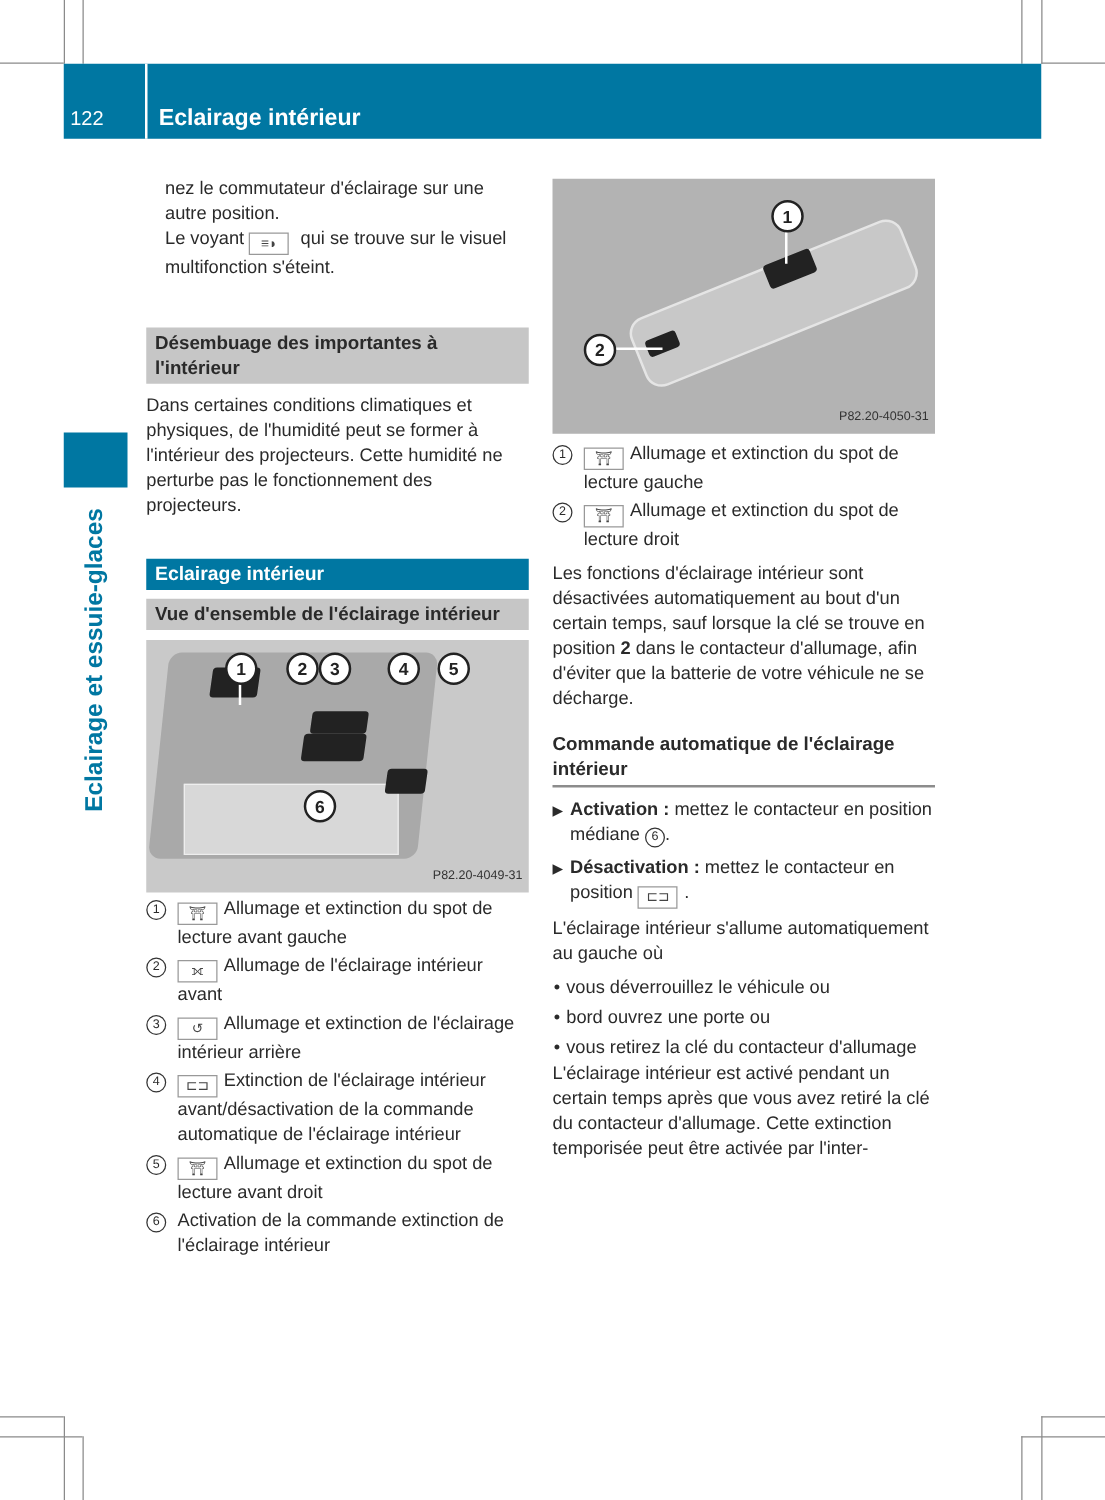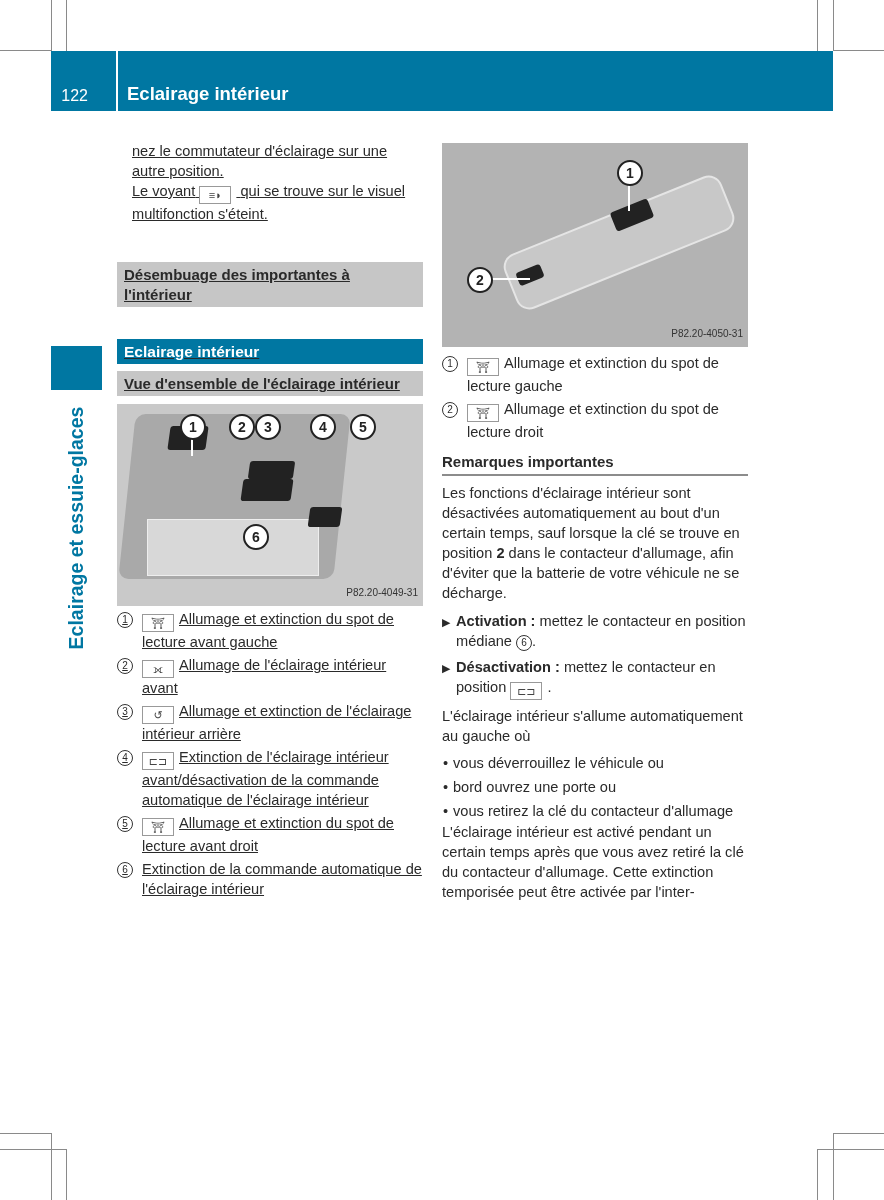--- a/index.html
+++ b/index.html
@@ -7,33 +7,33 @@
     width: 884px; height: 1200px; position: relative; overflow: hidden;
     background: #ffffff; color: #2a2a2a;
     font-family: "Liberation Sans", "DejaVu Sans", sans-serif;
   }
   .crop { position: absolute; background: #8a8a8a; }
   .header-bar {
     position: absolute; left: 51px; top: 51px; width: 782px; height: 60px;
     background: #0077a2; color: #fff;
   }
   .header-bar .pgnum {
-    position: absolute; left: 0; width: 45px; bottom: 6px; text-align: right;
+    position: absolute; left: 0; width: 45px; bottom: 6px; text-align: center;
     font-size: 16px; padding-right: 0; box-sizing: border-box; padding-right: 8px;
   }
   .header-bar .divider { position: absolute; left: 65px; top: 0; bottom: 0; width: 2px; background: #fff; }
   .header-bar .title { position: absolute; left: 76px; bottom: 6px; font-size: 18.5px; font-weight: bold; }
   .side-tab { position: absolute; left: 51px; top: 346px; width: 51px; height: 44px; background: #0077a2; }
   .side-label {
     position: absolute; left: 76px; top: 528px; transform: translate(-50%, -50%) rotate(-90deg);
     white-space: nowrap; color: #0077a2; font-weight: bold; font-size: 19.5px;
   }
   .col { position: absolute; font-size: 14.6px; line-height: 20px; }
   .col p { margin: 0; }
-  .left { left: 117px; width: 306px; text-decoration: underline; }
+  .left { left: 117px; width: 306px; }
   .right { left: 442px; width: 306px; }
   .gray-head {
     background: #c6c6c6; font-weight: bold; font-size: 15px; line-height: 20px;
     padding: 3px 7px 2px 7px; color: #2a2a2a;
   }
   .blue-head {
     background: #0077a2; color: #fff; font-weight: bold; font-size: 15.5px;
     padding: 4px 7px 3px 7px; line-height: 18px;
   }
   .sub-head { font-weight: bold; font-size: 15px; line-height: 20px; border-bottom: 2px solid #8c8c8c; padding-bottom: 2px; }
@@ -93,20 +93,21 @@
   <div style="padding-left:15px">
     <p>nez le commutateur d'éclairage sur une autre position.</p>
     <p>
       <span>Le voyant</span>
       <span class="sym">≡◗</span>
       <span>qui se trouve sur le visuel multifonction s'éteint.</span>
     </p>
   </div>
 
   <div class="gray-head" style="margin-top:38px">Désembuage des importantes à l'intérieur</div>
+  <p style="margin-top:8px">Dans certaines conditions climatiques et physiques, de l'humidité peut se former à l'intérieur des projecteurs. Cette humidité ne perturbe pas le fonctionnement des projecteurs.</p>
 
   <div class="blue-head" style="margin-top:32px">Eclairage intérieur</div>
   <div class="gray-head" style="margin-top:7px">Vue d'ensemble de l'éclairage intérieur</div>
 
   <div class="figure" style="margin-top:8px;height:202px;background:#c9c9c9">
     <div style="position:absolute;left:10px;top:10px;width:215px;height:165px;background:#a9a9a9;border-radius:10px;transform:skewX(-6deg)"></div>
     <div style="position:absolute;left:30px;top:115px;width:170px;height:55px;background:#d8d8d8;border:1px solid #eee"></div>
     <div class="btn-dark" style="left:52px;top:22px;width:38px;height:24px;transform:skewX(-8deg)"></div>
     <div class="btn-dark" style="left:132px;top:57px;width:45px;height:18px;transform:skewX(-8deg)"></div>
     <div class="btn-dark" style="left:125px;top:75px;width:50px;height:22px;transform:skewX(-8deg)"></div>
@@ -137,21 +138,21 @@
   <div class="item">
     <span class="num">4</span>
     <span class="item-text"><span class="sym">⊏⊐</span><span>Extinction de l'éclairage intérieur avant/désactivation de la commande automatique de l'éclairage intérieur</span></span>
   </div>
   <div class="item">
     <span class="num">5</span>
     <span class="item-text"><span class="sym">⛩</span><span>Allumage et extinction du spot de lecture avant droit</span></span>
   </div>
   <div class="item">
     <span class="num">6</span>
-    <span class="item-text">Extinction de la commande automatique de l'éclairage intérieur</span>
+    <span class="item-text">Activation de la commande extinction de l'éclairage intérieur</span>
   </div>
 </div>
 
 <div class="col right" style="top:143px">
   <div class="figure" style="height:204px;background:#b3b3b3">
     <div style="position:absolute;left:60px;top:70px;width:230px;height:55px;background:#c8c8c8;border:2px solid #e5e5e5;border-radius:14px;transform:rotate(-22deg)"></div>
     <div class="btn-dark" style="left:170px;top:62px;width:40px;height:20px;transform:rotate(-22deg)"></div>
     <div class="btn-dark" style="left:75px;top:125px;width:26px;height:14px;transform:rotate(-22deg)"></div>
     <div class="leader" style="left:186px;top:40px;width:2px;height:28px"></div>
     <div class="leader" style="left:50px;top:135px;width:38px;height:2px"></div>
@@ -162,27 +163,27 @@
 
   <div class="item" style="margin-top:6px">
     <span class="num">1</span>
     <span class="item-text"><span class="sym">⛩</span><span>Allumage et extinction du spot de lecture gauche</span></span>
   </div>
   <div class="item">
     <span class="num">2</span>
     <span class="item-text"><span class="sym">⛩</span><span>Allumage et extinction du spot de lecture droit</span></span>
   </div>
 
-  <div class="sub-head" style="margin-top:10px">Remarques importantes</div>
   <p style="margin-top:7px">
     <span>Les fonctions d'éclairage intérieur sont désactivées automatiquement au bout d'un certain temps, sauf lorsque la clé se trouve en position</span>
     <b>2</b>
     <span>dans le contacteur d'allumage, afin d'éviter que la batterie de votre véhicule ne se décharge.</span>
   </p>
 
+  <div class="sub-head" style="margin-top:17px">Commande automatique de l'éclairage intérieur</div>
 
   <div class="arrow-item" style="margin-top:8px">
     <span class="arrow">▶</span>
     <span>
       <b>Activation :</b>
       <span>mettez le contacteur en position médiane</span>
       <span class="circ6">6</span>.
     </span>
   </div>
   <div class="arrow-item">

